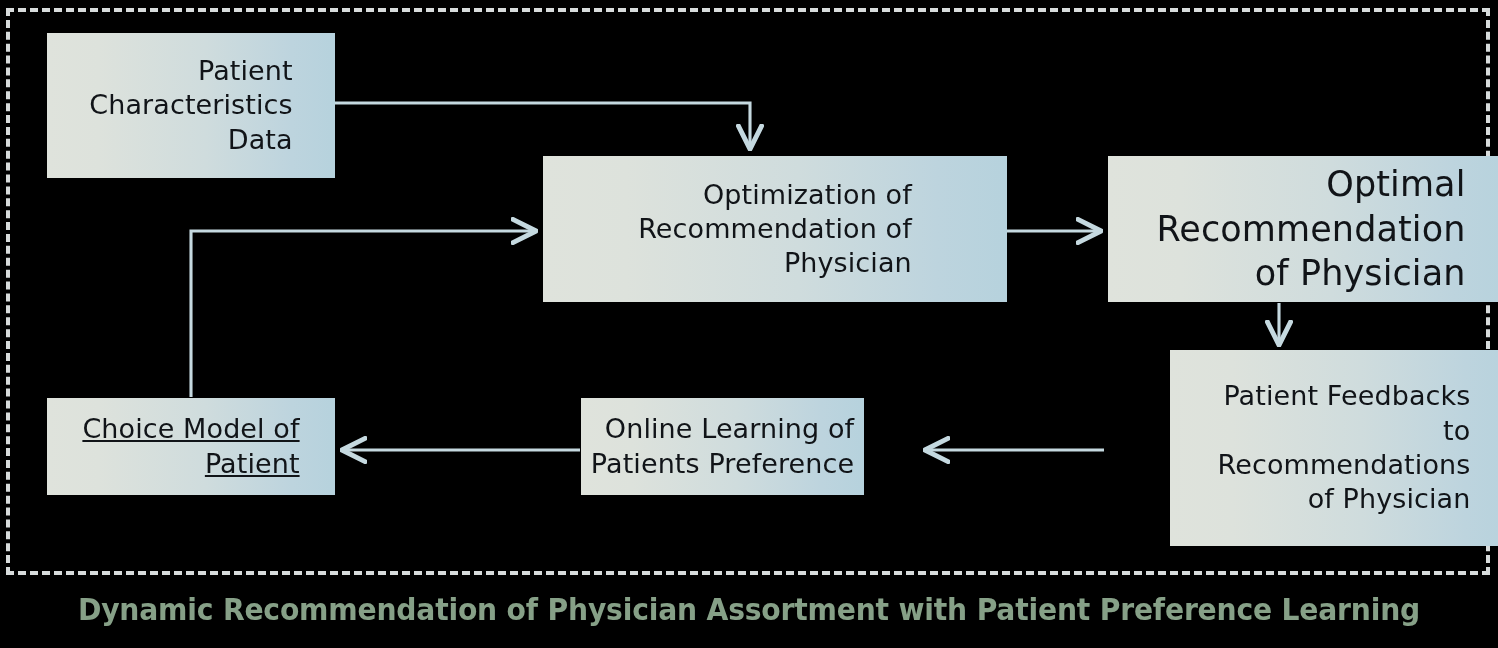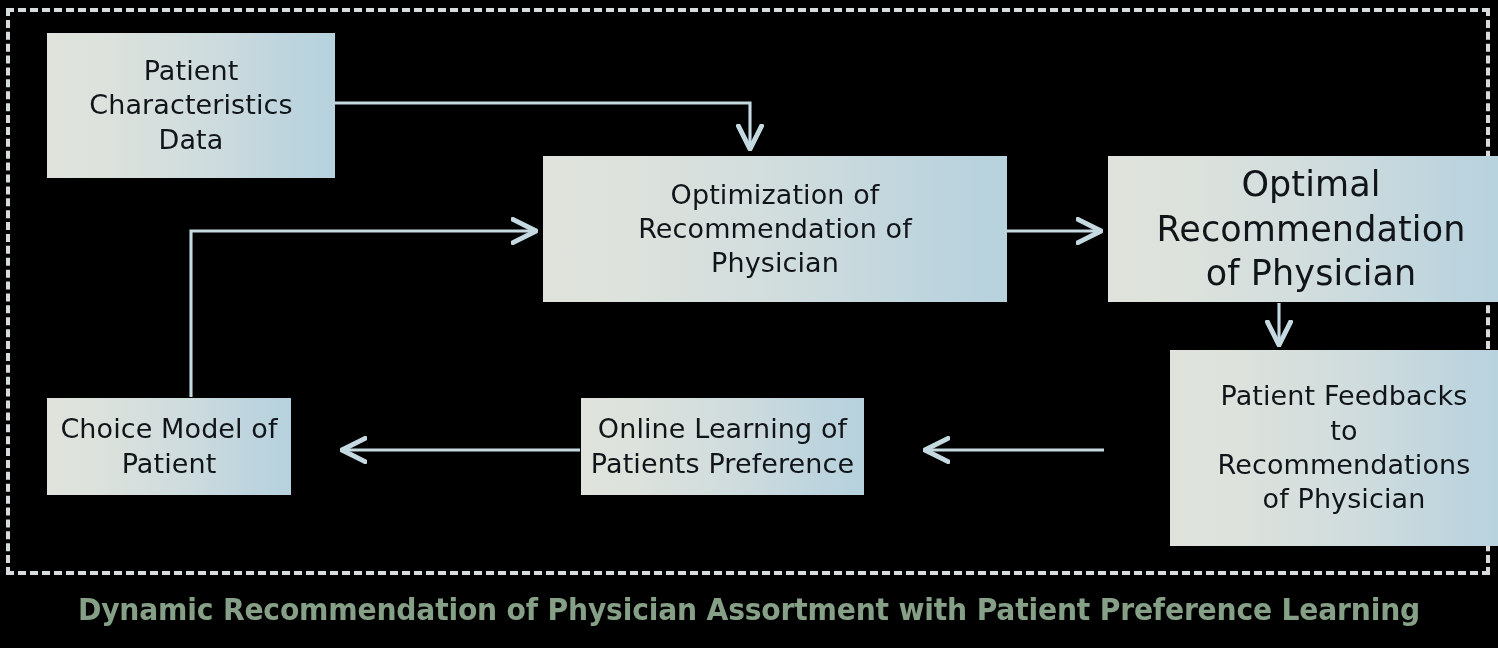--- a/index.html
+++ b/index.html
@@ -25,36 +25,36 @@
     border: 4px dashed #d8dcdc;
     box-sizing: border-box;
     pointer-events: none;
   }
   .node {
     position: absolute;
     box-sizing: border-box;
     display: flex;
     align-items: center;
     justify-content: center;
-    text-align: center;
+    text-align: right;
     color: #111418;
     background: linear-gradient(to right, #dfe3dc 0%, #dde2dc 18%, #cfdcdd 55%, #bdd4de 85%, #b6d2dd 100%);
     font-family: "DejaVu Sans", sans-serif;
     font-weight: 400;
     line-height: 1.27;
     letter-spacing: 0.1px;
     padding: 2px 0;
     white-space: pre-line;
   }
   #node-patient-characteristics { left: 47px;  top: 33px;  width: 288px; height: 145px; font-size: 27px; }
   #node-optimization           { left: 543px; top: 156px; width: 464px; height: 146px; font-size: 27px; }
   #node-optimal-recommendation { left: 1108px;top: 156px; width: 406px; height: 146px; font-size: 35px; }
   #node-patient-feedbacks      { left: 1170px;top: 350px; width: 348px; height: 196px; font-size: 27px; }
   #node-online-learning        { left: 581px; top: 398px; width: 283px; height: 97px;  font-size: 27px; }
-  #node-choice-model           { left: 47px;  top: 398px; width: 244px; height: 97px;  font-size: 27px; }
+  #node-choice-model           { left: 47px;  top: 398px; width: 288px; height: 97px;  font-size: 27px; text-decoration: underline; }
 
   .edge-layer {
     position: absolute;
     left: 0; top: 0;
     width: 1498px;
     height: 648px;
     pointer-events: none;
   }
   .caption {
     position: absolute;

